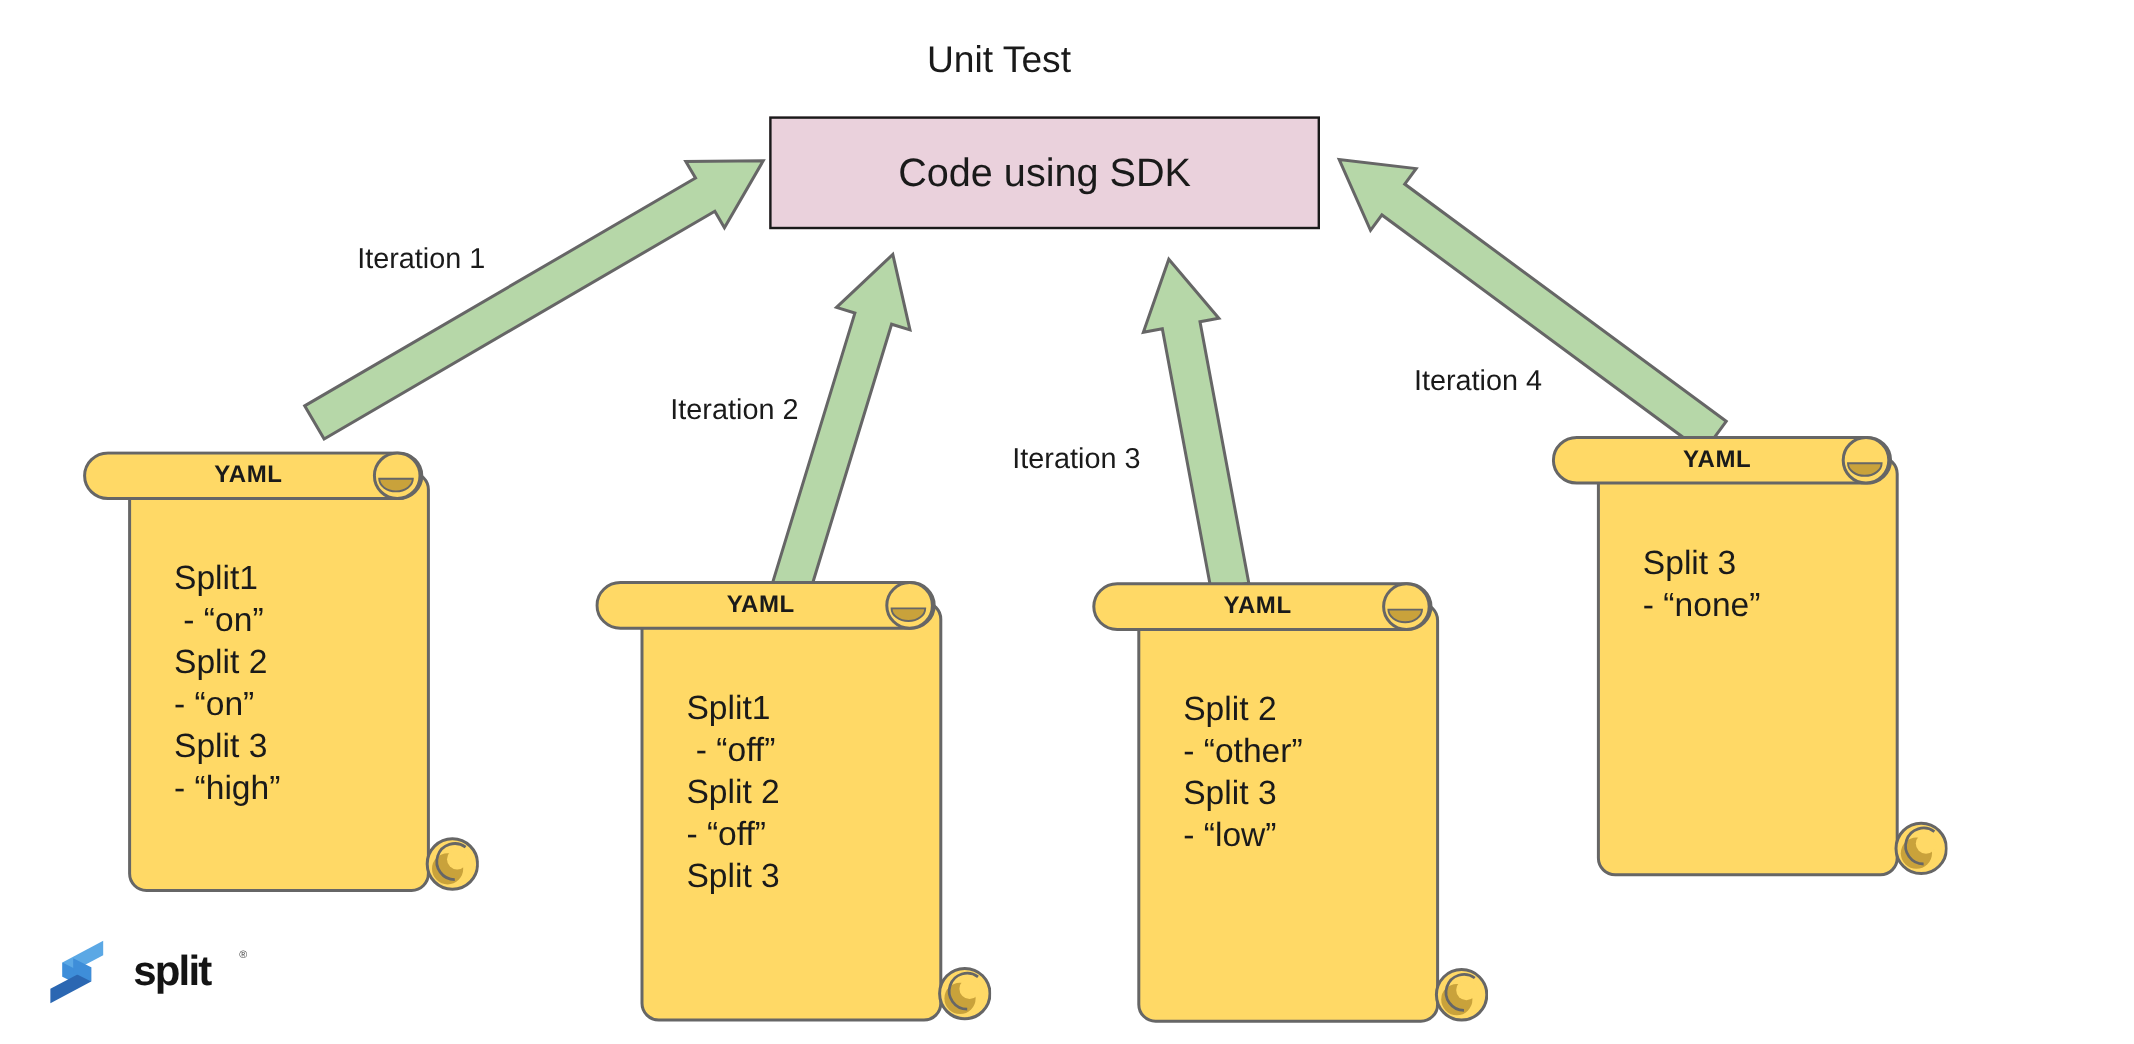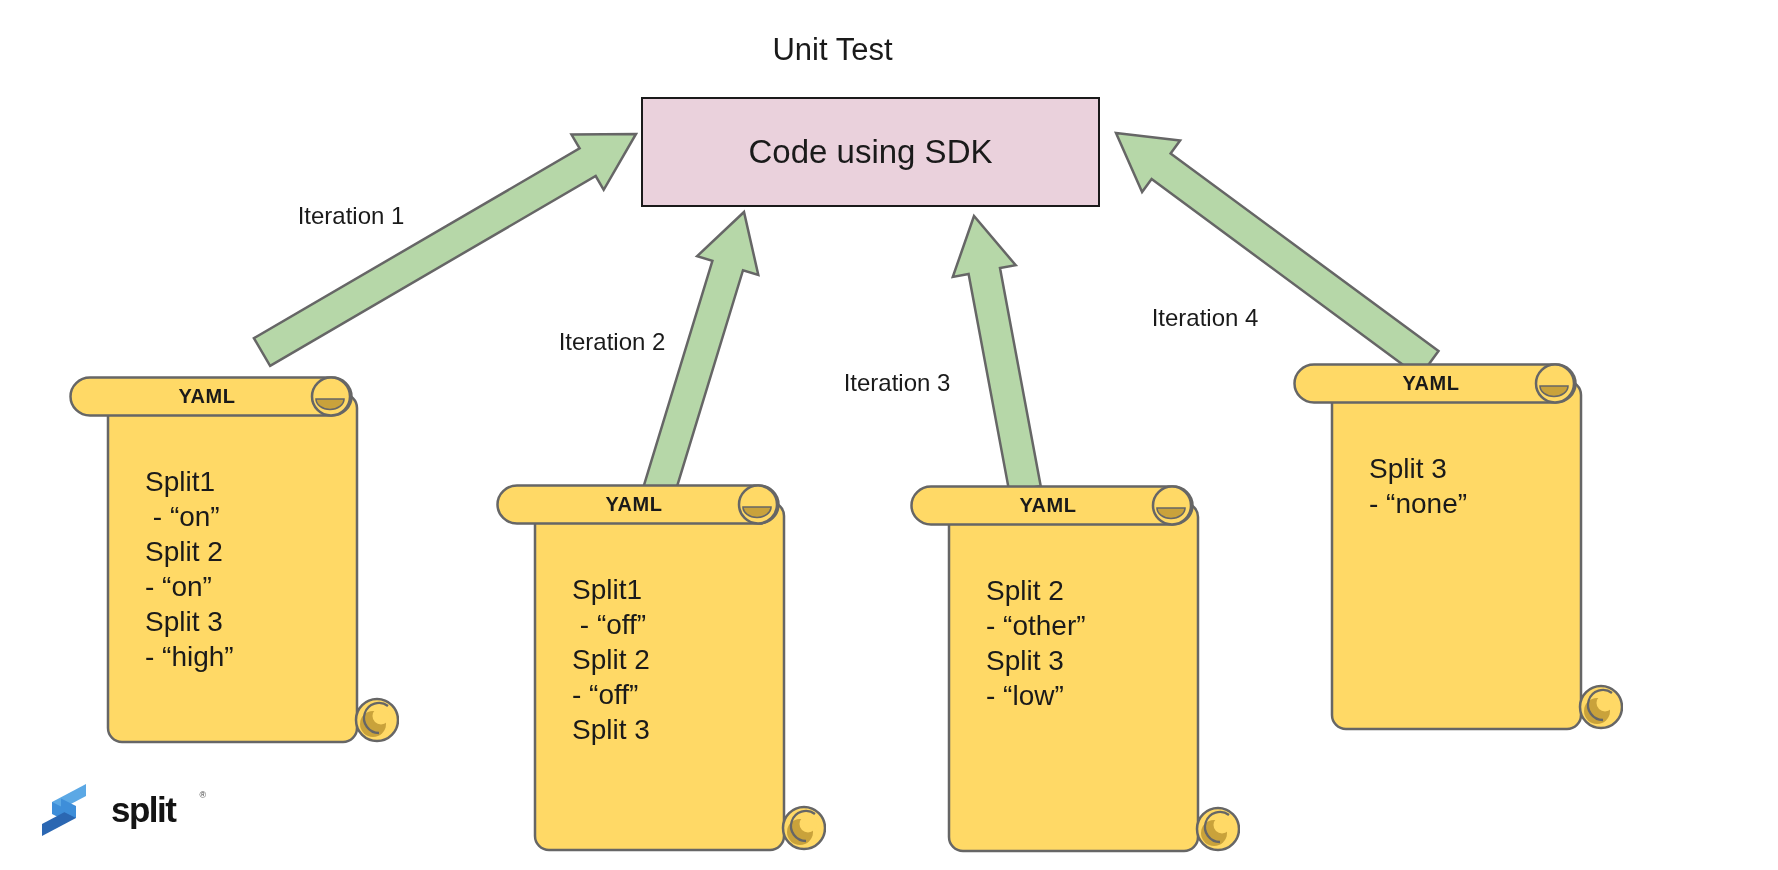--- a/index.html
+++ b/index.html
@@ -15,21 +15,21 @@
   .abs { position: absolute; }
 
   #diagram-title {
     left: 660px; top: 32px; width: 345px;
     text-align: center;
     font-size: 31px;
     color: #1a1a1a;
   }
 
   #sdk-box {
-    left: 641px; top: 97px; width: 459px; height: 110px;
+    left: 641px; top: 97px; width: 459px; height: 94px;
     border: 2px solid #1a1a1a;
     box-sizing: border-box;
     display: flex; align-items: center; justify-content: center;
     font-size: 33px;
     color: #1a1a1a;
   }
 
   #arrow-layer { left: 0; top: 0; width: 1778px; height: 870px; pointer-events: none; }
 
   .iteration-label {
@@ -79,21 +79,21 @@
       <polygon points="1438.5,351.1 1170.6,153.4 1180.1,140.5 1116,133 1142.1,192 1151.6,179.1 1419.5,376.9" fill="#B6D7A8" stroke="#666666" stroke-width="2.5" stroke-linejoin="miter"></polygon>
     </svg>
 
   <div id="sdk-box" class="abs" style="background: rgb(234, 209, 220); border-color: rgb(26, 26, 26);">
     <span>Code using SDK</span>
   </div>
 
   <div class="abs iteration-label" style="left:271px; top:202px;">Iteration 1</div>
   <div class="abs iteration-label" style="left:532px; top:293px;margin-top:35px;">Iteration 2</div>
   <div class="abs iteration-label" style="left:817px; top:369px;">Iteration 3</div>
-  <div class="abs iteration-label" style="left:1125px; top:304px;">Iteration 4</div>
+  <div class="abs iteration-label" style="left:1125px; top:304px;text-align:right;">Iteration 4</div>
 
   <div id="scrolls-root">
       <div class="abs scroll" style="left: 69px; top: 376px;">
     <svg class="scroll-shape" viewBox="0 0 330 370" width="330" height="370">
 
       <rect class="p-body" x="39" y="18" width="249" height="348" rx="14" fill="#FFD966" stroke="#666666" stroke-width="2.5"></rect>
 
       <circle class="p-bcurl" cx="308" cy="344" r="21" fill="#FFD966" stroke="#666666" stroke-width="2.5"></circle>
       <circle class="p-bcurl-dark" cx="304" cy="348" r="13" fill="#C9A23B"></circle>
       <circle class="p-bcurl-lite" cx="312" cy="340" r="8.5" fill="#FFD966"></circle>

